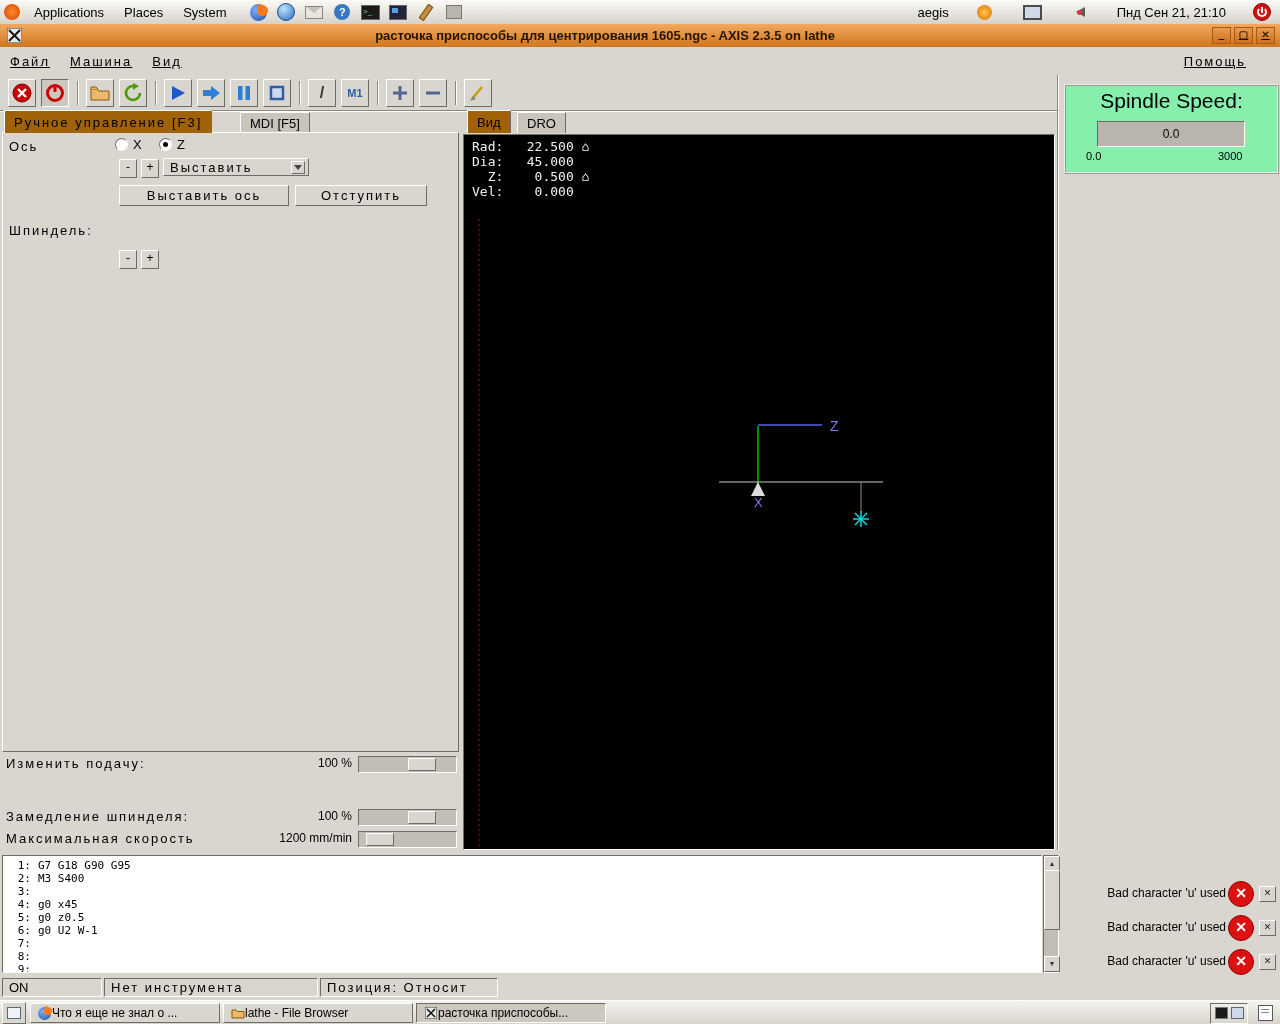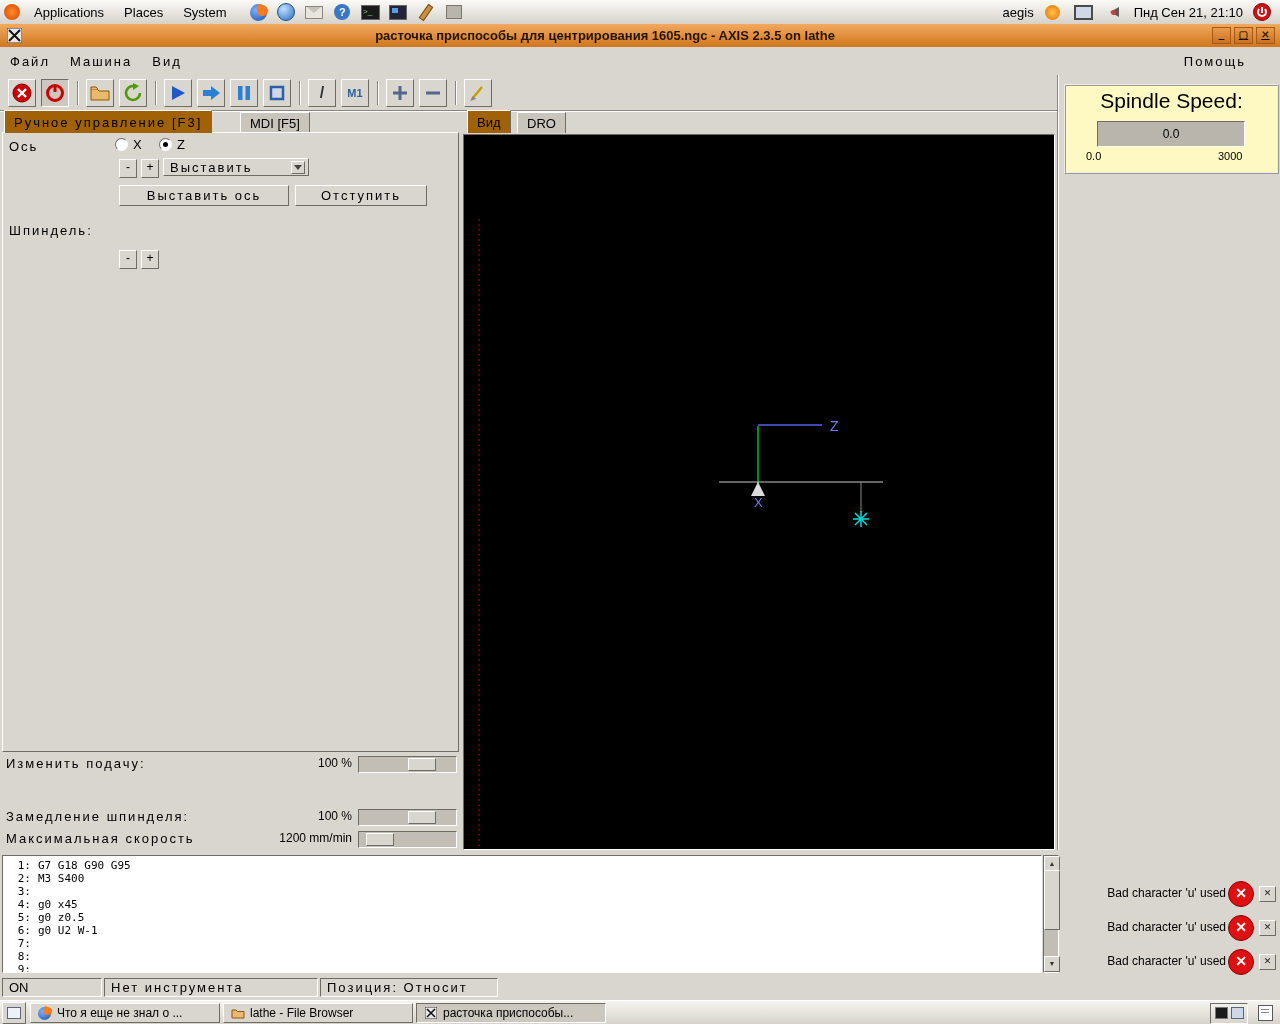--- a/index.html
+++ b/index.html
@@ -17,21 +17,21 @@
   .panel-menu{padding:0 8px;height:24px;display:flex;align-items:center;cursor:default;text-align:right;}
   .picon{width:20px;height:20px;display:flex;align-items:center;justify-content:center;margin:0 2px;}
   .circle{border-radius:50%;}
   
   #titlebar{left:0;top:24px;width:1280px;height:23px;background:linear-gradient(#f2a95e,#d0761f);
             border-bottom:1px solid #9c5510;display:flex;align-items:center;text-decoration:underline;}
   #titlebar-text{position:absolute;left:0;width:1210px;text-align:center;font-weight:bold;color:#241403;}
   .titlebtn{width:17px;height:15px;background:linear-gradient(#eb9a4b,#cb7124);border:1px solid #a55a16;
             color:#3a2408;font-size:10px;line-height:13px;text-align:center;margin-left:3px;font-weight:bold;}
   
-  #menubar{left:0;top:47px;width:1280px;height:28px;background:#d9d6cf;display:flex;align-items:center;}
+  #menubar{left:0;top:47px;width:1280px;height:28px;background:#d9d6cf;display:flex;align-items:center;text-decoration:underline;}
   .menu-item{padding:0 10px;}
   #toolbar{left:0;top:75px;width:1280px;height:35px;background:#d9d6cf;display:flex;align-items:center;padding-left:8px;box-sizing:border-box;}
   .tbtn{width:26px;height:26px;display:flex;align-items:center;justify-content:center;margin-right:5px;flex:0 0 auto;}
   .tsep{width:0;height:24px;border-left:1px solid #8b877f;border-right:1px solid #fff;margin:0 7px 0 3px;}
   #toolbar-hr{left:0;top:110px;width:1057px;height:0;border-top:1px solid #8b877f;border-bottom:1px solid #fff;}
   #vdivider{left:1057px;top:75px;width:0;height:775px;border-left:1px solid #8b877f;border-right:1px solid #fff;}
   
   .tab{position:absolute;height:20px;display:flex;align-items:center;padding:0 9px;
        border:1px solid;border-color:#fdfdfd #6f6b65 #6f6b65 #fdfdfd;border-bottom:none;background:#c9c5bd;}
   .tab.active{background:#a16207;height:22px;z-index:3;}
@@ -48,21 +48,21 @@
   .slider{position:absolute;left:358px;width:97px;height:15px;background:#c2beb6;
           border:1px solid;border-color:#6f6b65 #fdfdfd #fdfdfd #6f6b65;}
   .knob{position:absolute;top:1px;width:26px;height:11px;background:#d9d6cf;
         border:1px solid;border-color:#fdfdfd #6f6b65 #6f6b65 #fdfdfd;}
   
   #canvas{left:463px;top:134px;width:590px;height:714px;background:#000;border:1px solid;border-color:#6f6b65 #fdfdfd #fdfdfd #6f6b65;}
   #dro{position:absolute;left:8px;top:4px;margin:0;font-family:"DejaVu Sans Mono",monospace;
        font-size:13px;line-height:15px;color:#f0f0f0;}
   #dro span{display:block;white-space:pre;}
   
-  #spindle-box{left:1064px;top:84px;width:211px;height:86px;background:#fef9c3;border:2px ridge #efece6;}
+  #spindle-box{left:1064px;top:84px;width:211px;height:86px;background:#86efac;border:2px ridge #efece6;}
   #spindle-title{position:absolute;top:3px;left:0;width:100%;text-align:center;font-size:21px;}
   #spindle-bar{position:absolute;left:31px;top:35px;width:146px;height:24px;background:#b9b5ad;
                border:1px solid;border-color:#6f6b65 #fdfdfd #fdfdfd #6f6b65;
                display:flex;align-items:center;justify-content:center;font-size:12px;}
   
   #gcode{left:2px;top:855px;width:1040px;height:118px;background:#ffffff;
          border:1px solid;border-color:#6f6b65 #fdfdfd #fdfdfd #6f6b65;
          font-family:"DejaVu Sans Mono",monospace;font-size:11px;line-height:13px;padding:3px 0 0 2px;box-sizing:border-box;overflow:hidden;}
   .gline{display:flex;}
   .gnum{width:26px;text-align:right;margin-right:7px;flex:0 0 auto;}
@@ -80,21 +80,21 @@
   .err-row{position:absolute;left:1060px;width:220px;height:28px;}
   .err-text{position:absolute;right:54px;top:7px;font-size:12px;white-space:nowrap;}
   .err-circle{position:absolute;right:26px;top:2px;width:24px;height:24px;border-radius:50%;background:#dd1111;
               border:1px solid #880000;color:#fff;font-weight:bold;font-size:14px;line-height:22px;text-align:center;}
   .err-close{position:absolute;right:4px;top:7px;width:15px;height:14px;background:#d9d6cf;
              border:1px solid;border-color:#fdfdfd #6f6b65 #6f6b65 #fdfdfd;
              font-size:9px;line-height:12px;text-align:center;color:#222;}
   
   #taskbar{left:0;top:1000px;width:1280px;height:24px;background:linear-gradient(#f6f4f0,#d6d2ca);
            border-top:1px solid #fff;display:flex;align-items:center;}
-  .task{height:20px;display:flex;align-items:center;gap:5px;padding:0 6px;margin-right:3px;width:190px;
+  .task{height:20px;display:flex;align-items:center;padding:0 6px;margin-right:3px;width:190px;
         overflow:hidden;white-space:nowrap;font-size:12px;box-sizing:border-box;flex:0 0 auto;}
   .ticon{width:15px;height:15px;flex:0 0 auto;display:flex;align-items:center;justify-content:center;}
 </style>
 </head>
 <body>
 
 <div id="screen">
 
   <div id="gnome-panel" class="abs">
     <div class="picon circle" style="width:16px;height:16px;background:radial-gradient(#ff8a2a,#d44500);margin-left:4px;"></div>
@@ -131,21 +131,21 @@
           <div style="width:6px;height:5px;background:#5aa0e0;margin:2px;"></div>
         </div>
       </div>
     <div class="picon">
         <div style="width:4px;height:15px;background:#c78f3f;border:1px solid #7a5420;transform:rotate(35deg);"></div>
       </div>
     <div class="picon">
         <div style="width:14px;height:12px;background:#b9b5ad;border:1px solid #7a766e;"></div>
       </div>
 
-    <div style="margin-left:auto;display:flex;align-items:center;gap:7px;padding-right:6px;">
+    <div style="margin-left:auto;display:flex;align-items:center;gap:24px;padding-right:6px;">
       <span>aegis</span>
       <div class="picon">
           <div class="circle" style="width:15px;height:15px;background:radial-gradient(#ffc24a,#e07000);"></div>
         </div>
       <div class="picon">
           <div style="width:15px;height:11px;background:#cfd8e8;border:2px solid #4a4a4a;"></div>
         </div>
       <div class="picon">
           <div style="width:0;height:0;border-top:5px solid transparent;border-bottom:5px solid transparent;border-right:9px solid #5a5a5a;position:relative;">
             <div class="circle" style="position:absolute;left:1px;top:-2px;width:5px;height:5px;background:#d03a3a;"></div>
@@ -327,20 +327,21 @@
   </div>
 
   <div class="tab active" style="left:467px;top:110px;z-index:3;">
       <span>Вид</span>
     </div>
   <div class="tab" style="left:517px;top:112px;">
       <span>DRO</span>
     </div>
 
   <div id="canvas" class="abs">
+    <pre id="dro"><span>Rad:   22.500 ⌂</span><span>Dia:   45.000</span><span>  Z:    0.500 ⌂</span><span>Vel:    0.000</span></pre>
     <svg width="590" height="714" style="position:absolute;left:0;top:0;">
       <line x1="15" y1="84" x2="15" y2="712" stroke="#bb0000" stroke-width="1" stroke-dasharray="2 3"></line>
       <line x1="294" y1="290" x2="358" y2="290" stroke="#5560e6" stroke-width="1.5"></line>
       <text x="366" y="296" fill="#7b7bf0" font-size="14" font-family="Liberation Sans, sans-serif">Z</text>
       <line x1="294" y1="291" x2="294" y2="353" stroke="#00c400" stroke-width="1.5"></line>
       <line x1="255" y1="347" x2="419" y2="347" stroke="#c8c8c8" stroke-width="1"></line>
       <line x1="397" y1="347" x2="397" y2="377" stroke="#8a8a8a" stroke-width="1"></line>
       <g stroke="#00dcdc" stroke-width="1.5">
         <line x1="391" y1="378" x2="403" y2="390"></line>
           <line x1="403" y1="378" x2="391" y2="390"></line>

